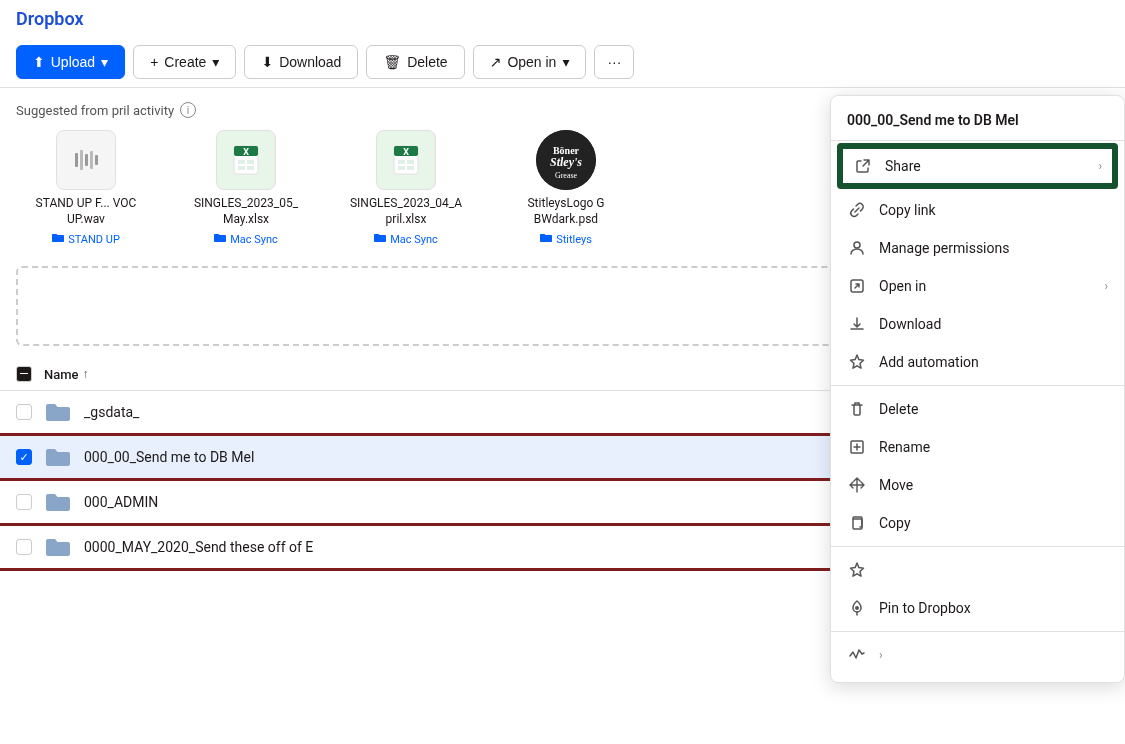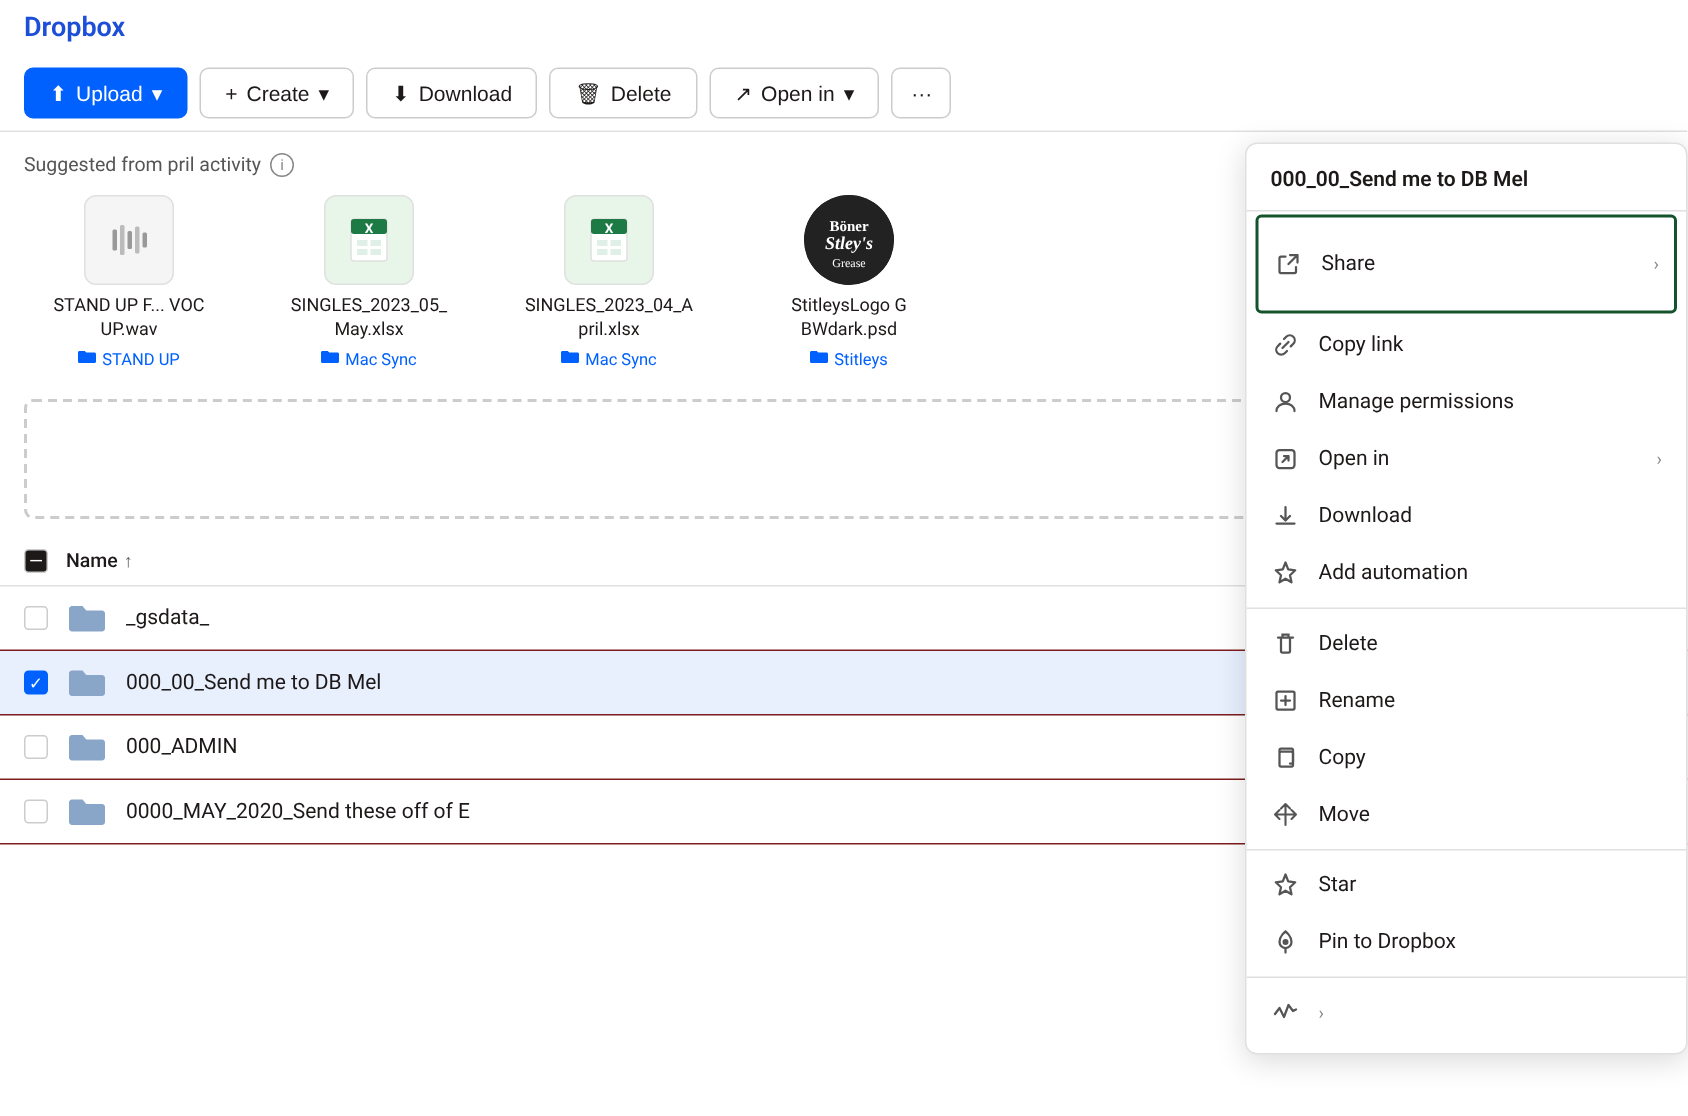--- a/index.html
+++ b/index.html
@@ -160,21 +160,21 @@
       display: flex;
       align-items: center;
       gap: 4px;
     }
 
     
     .file-row {
       display: flex;
       align-items: center;
       padding: 10px 16px;
-      border-bottom: 1px solid #7f1d1d;
+      border-bottom: 3px solid #7f1d1d;
       gap: 12px;
       cursor: pointer;
     }
     .file-row.selected {
       background: #e8f0fe;
     }
     .checkbox {
       width: 16px;
       height: 16px;
       border: 1.5px solid #ccc;
@@ -221,24 +221,24 @@
     .menu-item {
       display: flex;
       align-items: center;
       gap: 12px;
       padding: 9px 16px;
       cursor: pointer;
       font-size: 14px;
       color: #1e1919;
     }
     .menu-item.highlighted {
-      border: 2px solid #14532d;
+      border: 6px solid #14532d;
       border-radius: 4px;
       margin: 2px 6px;
-      padding: 21px 10px;
+      padding: 7px 10px;
     }
     .menu-item-icon {
       width: 20px;
       height: 20px;
       display: flex;
       align-items: center;
       justify-content: center;
       flex-shrink: 0;
       font-size: 16px;
       color: #555;
@@ -530,45 +530,44 @@
         <rect x="3" y="3" width="12" height="12" rx="1" stroke="#555" stroke-width="1.5" fill="none"></rect>
         <path d="M6 9H12M9 6V12" stroke="#555" stroke-width="1.5" stroke-linecap="round"></path>
       </svg>
     </span>
     <span class="menu-item-label">Rename</span>
   </div>
 
   <div class="menu-item">
     <span class="menu-item-icon">
       <svg width="18" height="18" viewBox="0 0 18 18" fill="none">
+        <path d="M9 2V16M9 2L6 5M9 2L12 5M2 9H16M2 9L5 6M2 9L5 12M16 9L13 6M16 9L13 12" stroke="#555" stroke-width="1.4" stroke-linecap="round" stroke-linejoin="round"></path>
+      </svg>
+    </span>
+    <span class="menu-item-label">Move</span>
+  </div>
+
+  <div class="menu-item">
+    <span class="menu-item-icon">
+      <svg width="18" height="18" viewBox="0 0 18 18" fill="none">
         <rect x="5" y="5" width="9" height="10" rx="1" stroke="#555" stroke-width="1.5" fill="none"></rect>
         <path d="M5 5V4C5 3.4 5.4 3 6 3H13C13.6 3 14 3.4 14 4V12C14 12.6 13.6 13 13 13H12" stroke="#555" stroke-width="1.5" stroke-linecap="round"></path>
       </svg>
     </span>
     <span class="menu-item-label">Copy</span>
   </div>
 
-  <div class="menu-item">
-    <span class="menu-item-icon">
-      <svg width="18" height="18" viewBox="0 0 18 18" fill="none">
-        <path d="M9 2V16M9 2L6 5M9 2L12 5M2 9H16M2 9L5 6M2 9L5 12M16 9L13 6M16 9L13 12" stroke="#555" stroke-width="1.4" stroke-linecap="round" stroke-linejoin="round"></path>
-      </svg>
-    </span>
-    <span class="menu-item-label">Move</span>
-  </div>
-
   <hr class="menu-divider">
 
   <div class="menu-item">
     <span class="menu-item-icon">
       <svg width="18" height="18" viewBox="0 0 18 18" fill="none">
         <path d="M9 2L10.8 6.6L15.5 7.2L12 10.5L13 15.2L9 12.8L5 15.2L6 10.5L2.5 7.2L7.2 6.6L9 2Z" stroke="#555" stroke-width="1.5" stroke-linejoin="round"></path>
       </svg>
     </span>
-    <span class="menu-item-label">Star</span>
   </div>
 
   <div class="menu-item">
     <span class="menu-item-icon">
       <svg width="18" height="18" viewBox="0 0 18 18" fill="none">
         <path d="M9 2C9 2 13 5 13 9C13 11.2 11.2 13 9 13C6.8 13 5 11.2 5 9C5 5 9 2 9 2Z" stroke="#555" stroke-width="1.5"></path>
         <circle cx="9" cy="9" r="2" fill="#555"></circle>
         <path d="M9 13V16" stroke="#555" stroke-width="1.5" stroke-linecap="round"></path>
       </svg>
     </span>

